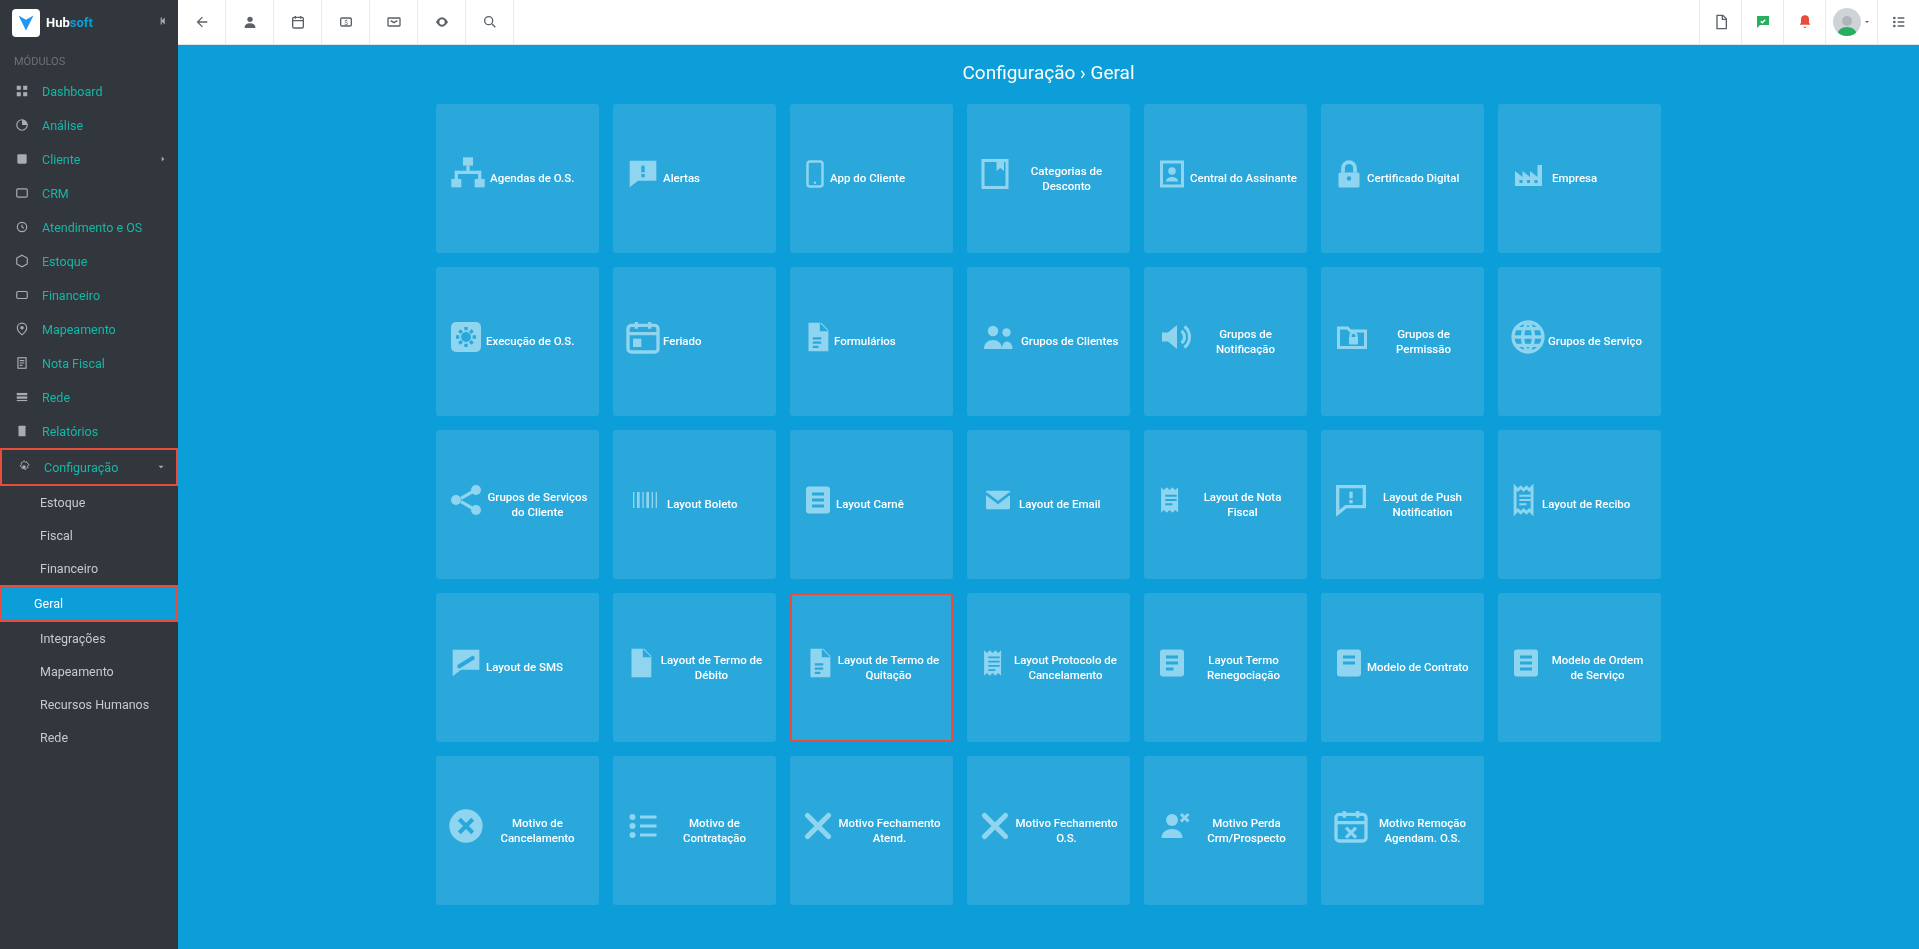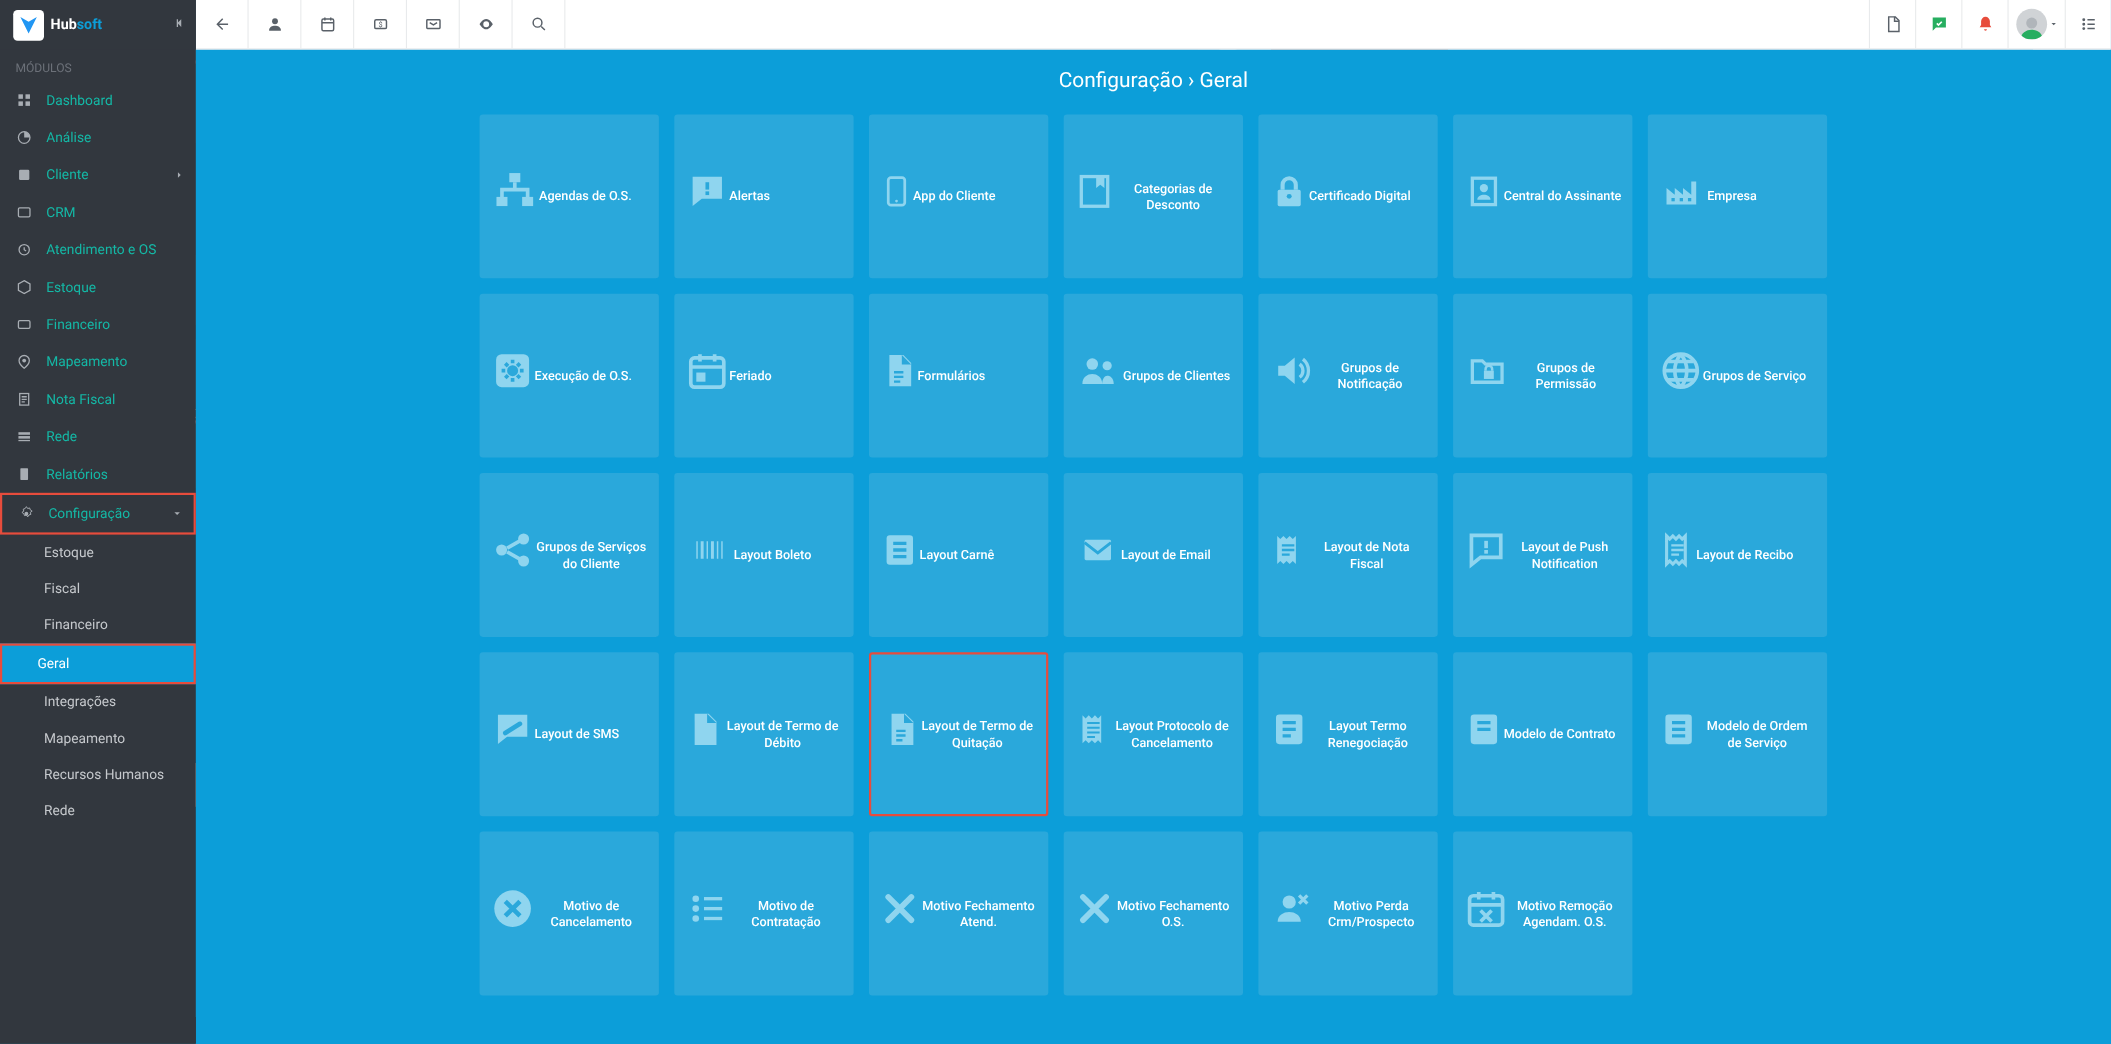--- a/index.html
+++ b/index.html
@@ -319,36 +319,36 @@
           <svg width="36" height="40" viewBox="0 0 24 24">
             <rect x="4" y="3" width="16" height="18" fill="none" stroke="#8fd5ef" stroke-width="2"></rect>
             <path d="M13 3h5v7l-2.5-2L13 10z"></path>
           </svg>
         </div>
       <div class="card-label">Categorias de Desconto</div>
     </div>
     <div class="card">
       <div class="card-icon">
           <svg width="36" height="40" viewBox="0 0 24 24">
+            <rect x="5" y="4" width="14" height="16" fill="none" stroke="#8fd5ef" stroke-width="2"></rect>
+            <circle cx="12" cy="10" r="2.5"></circle>
+            <path d="M8 17c0-2 2-3 4-3s4 1 4 3z"></path>
+          </svg>
+        </div>
+      <div class="card-label">Central do Assinante</div>
+    </div>
+    <div class="card">
+      <div class="card-icon">
+          <svg width="36" height="40" viewBox="0 0 24 24">
             <rect x="5" y="11" width="14" height="10" rx="1"></rect>
             <path d="M8 11V8a4 4 0 018 0v3" fill="none" stroke="#8fd5ef" stroke-width="2.5"></path>
             <circle cx="12" cy="15" r="1.5" fill="#2aa8db"></circle>
           </svg>
         </div>
       <div class="card-label">Certificado Digital</div>
-    </div>
-    <div class="card">
-      <div class="card-icon">
-          <svg width="36" height="40" viewBox="0 0 24 24">
-            <rect x="5" y="4" width="14" height="16" fill="none" stroke="#8fd5ef" stroke-width="2"></rect>
-            <circle cx="12" cy="10" r="2.5"></circle>
-            <path d="M8 17c0-2 2-3 4-3s4 1 4 3z"></path>
-          </svg>
-        </div>
-      <div class="card-label">Central do Assinante</div>
     </div>
     <div class="card">
       <div class="card-icon">
           <svg width="44" height="36" viewBox="0 0 24 24">
             <path d="M2 20V10l5 4V10l5 4V10l5 4V6h3v14z"></path>
             <rect x="5" y="16" width="2" height="2" fill="#2aa8db"></rect>
             <rect x="10" y="16" width="2" height="2" fill="#2aa8db"></rect>
             <rect x="15" y="16" width="2" height="2" fill="#2aa8db"></rect>
           </svg>
         </div>

